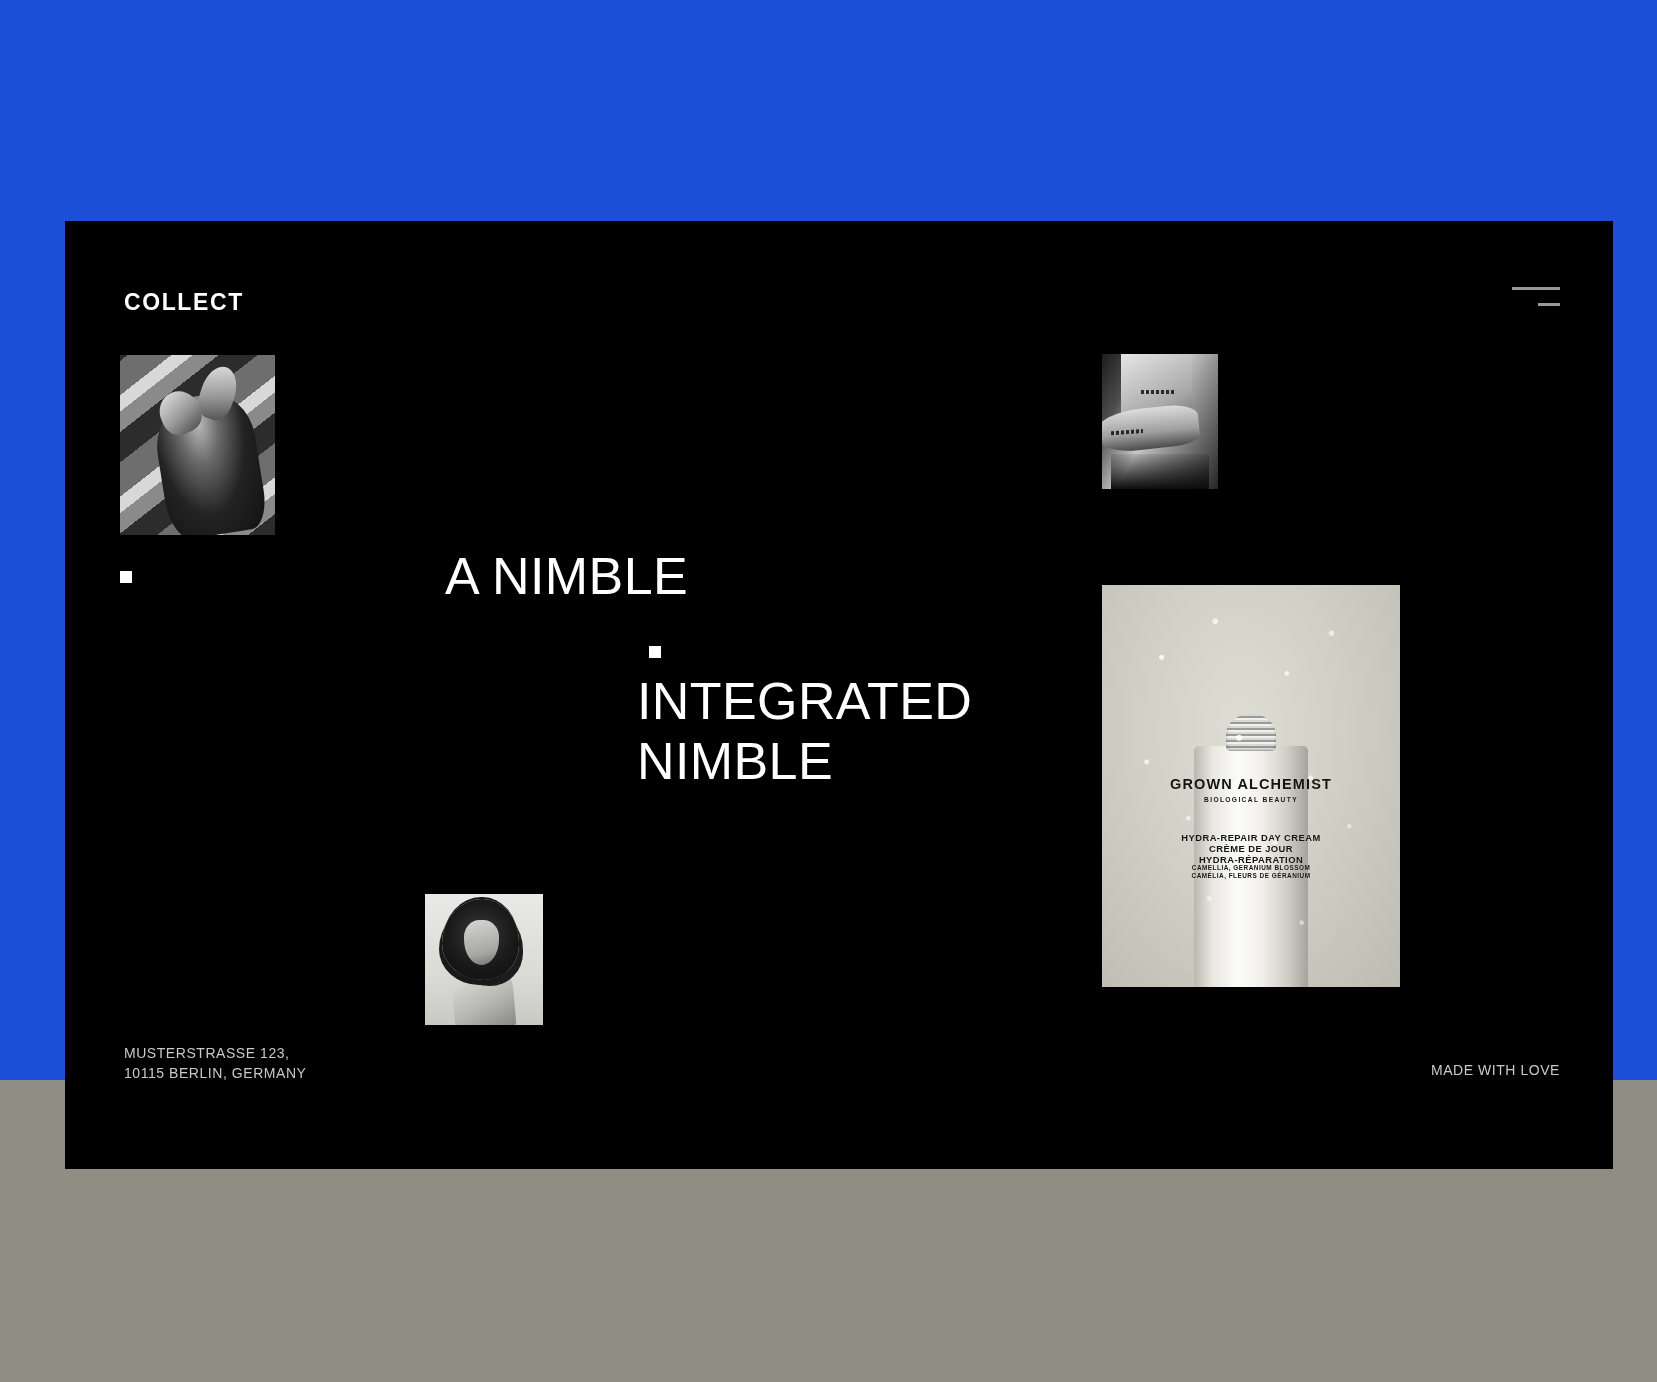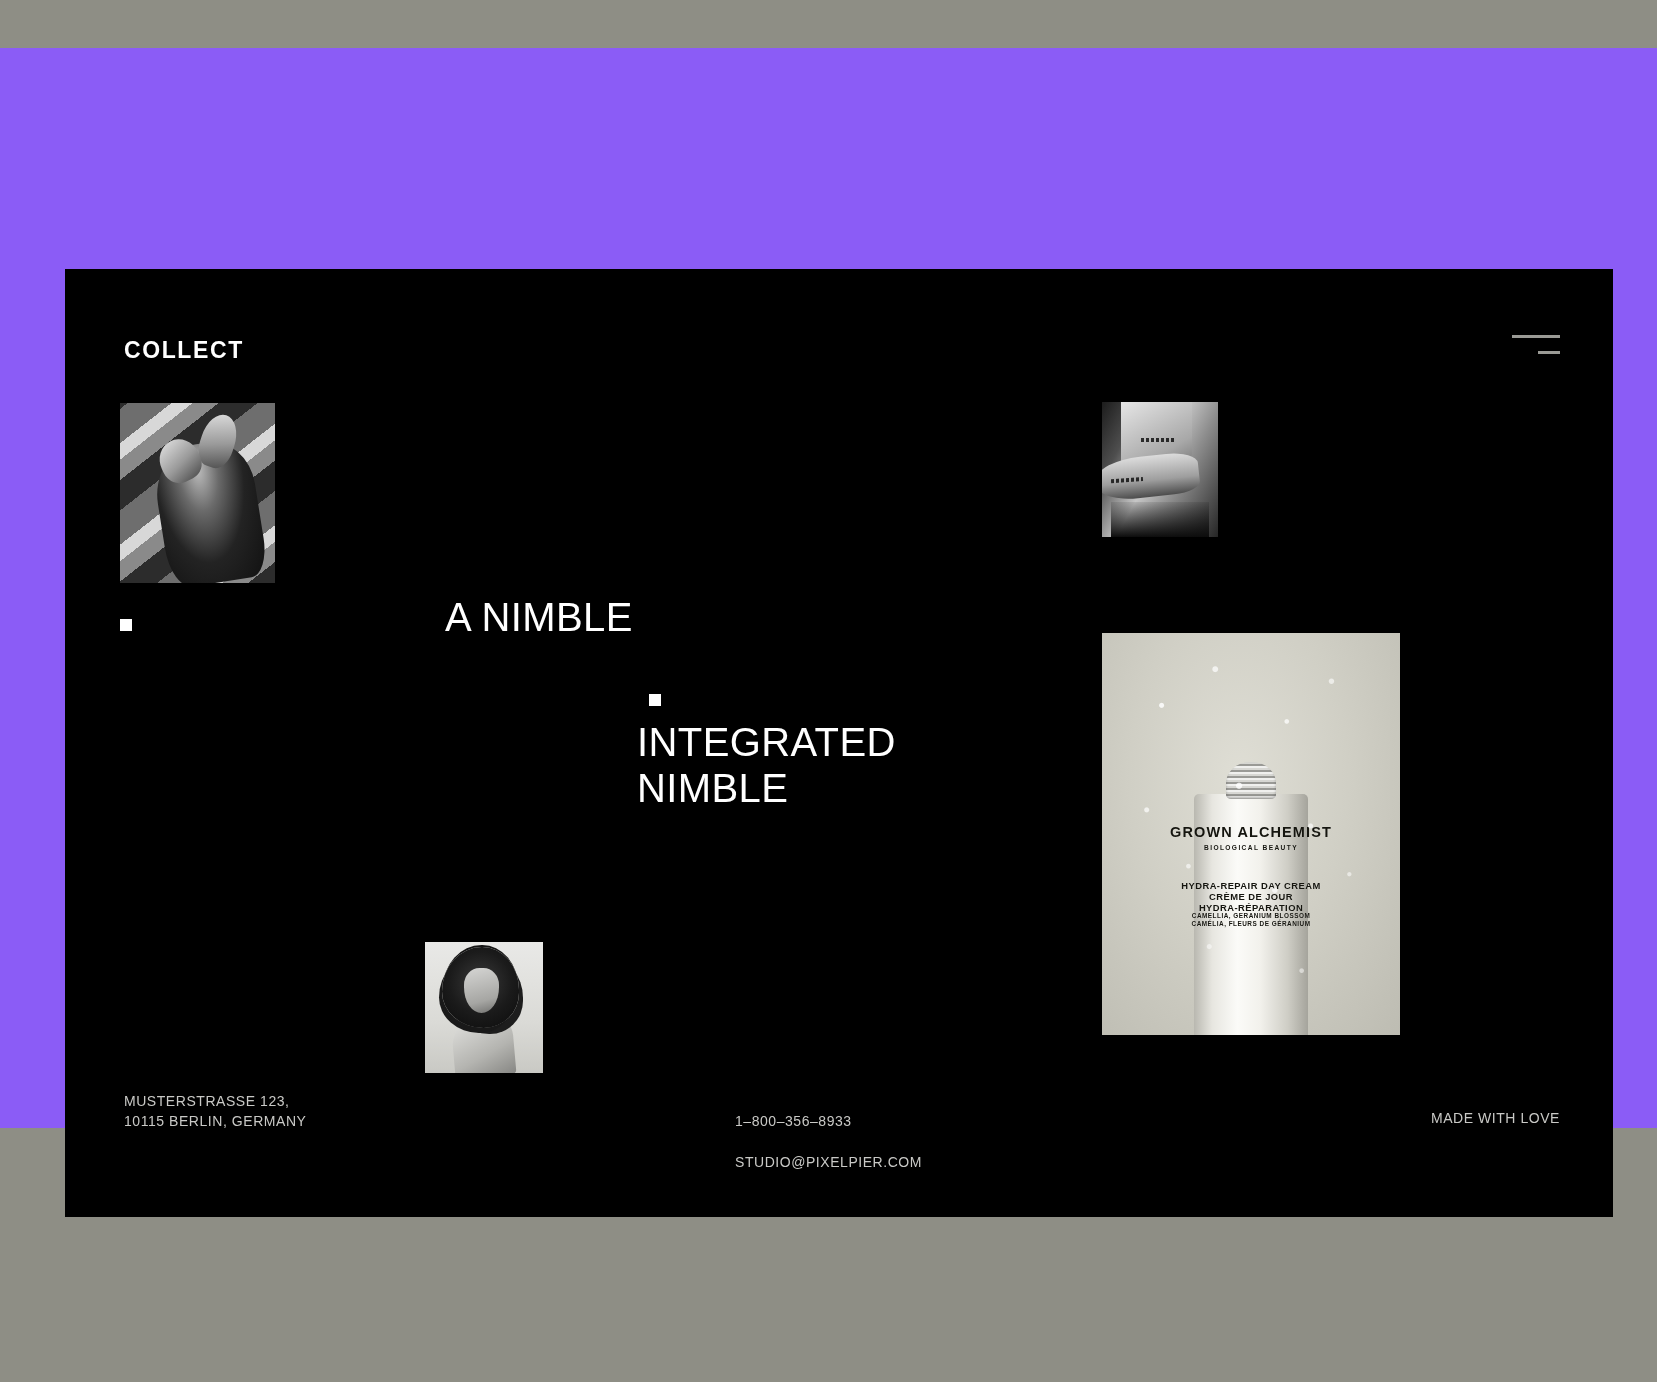--- a/index.html
+++ b/index.html
@@ -16,22 +16,21 @@
     font-family: "Liberation Sans", sans-serif;
     -webkit-font-smoothing: antialiased;
   }
 
   
   .stage {
     position: absolute;
     left: 0; top: 0;
     width: 1657px;
     height: 1080px;
-    background: #8b5cf6;
-    margin-top: 48px;
+    background: #1d4ed8;
   }
 
   .panel {
     position: absolute;
     left: 65px;
     top: 221px;
     width: 1548px;
     height: 948px;
     background: #000000;
     overflow: hidden;
@@ -79,21 +78,21 @@
     background: #ffffff;
   }
   .sq-left   { left: 55px;  top: 350px; }
   .sq-center { left: 584px; top: 425px; }
 
   
   .headline {
     position: absolute;
     color: #ffffff;
     font-weight: 300;
-    font-size: 40px;
+    font-size: 52px;
     letter-spacing: 0.4px;
     line-height: 1.16;
     white-space: pre-line;
   }
   .headline-1 { left: 380px; top: 325px; }
   .headline-2 { left: 572px; top: 450px; }
 
   
   .media {
     position: absolute;
@@ -322,22 +321,18 @@
 CAMÉLIA, FLEURS DE GÉRANIUM</div>
 
       <div class="droplets"></div>
     </figure>
 
     <div class="footer">
 
       <div class="foot-col foot-address">MUSTERSTRASSE 123,
 10115 BERLIN, GERMANY</div>
 
-      <div class="foot-col foot-contact">
-        <a class="foot-link">1–800–356–8933</a>
-        <a class="foot-link">STUDIO@PIXELPIER.COM</a>
-      </div>
 
       <div class="foot-col foot-made">MADE WITH LOVE</div>
     </div>
 
   </div>
 </div>
 
 </body></html>

